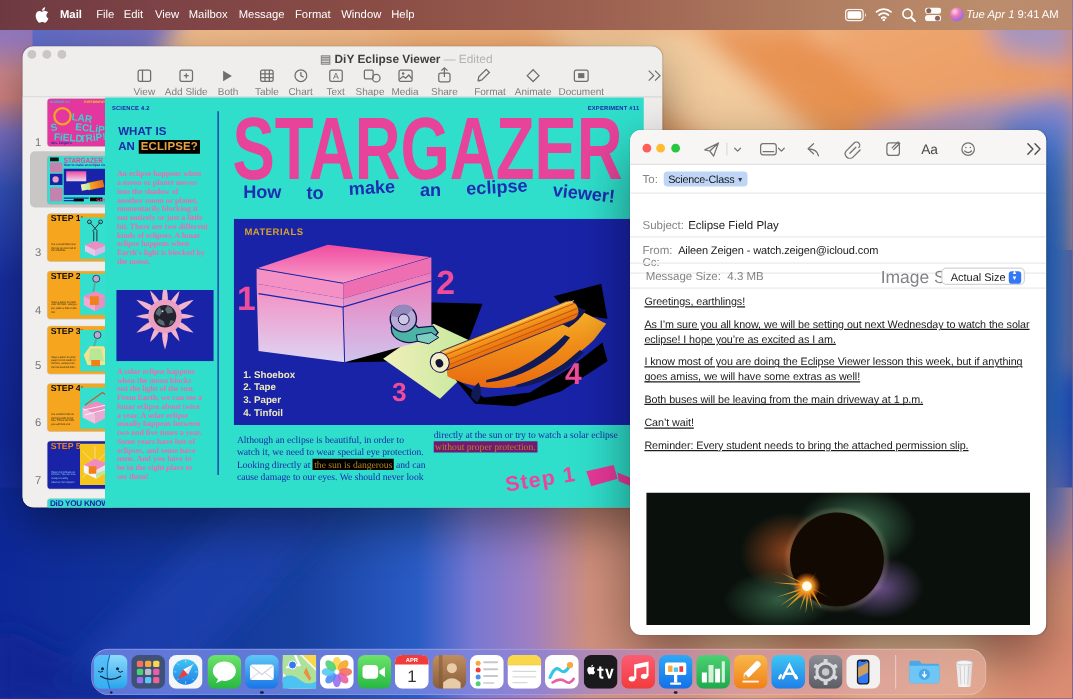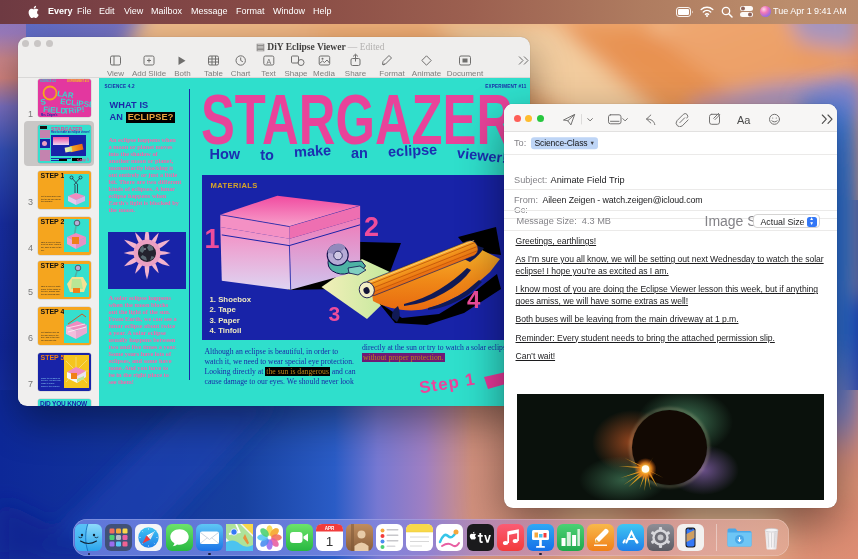--- a/index.html
+++ b/index.html
@@ -14,30 +14,30 @@
 #menubar .mi { position:absolute; top:6px; white-space:nowrap; letter-spacing:0px; }
 
 
 #kwin { position:absolute; left:18px; top:36.5px; width:512px; height:369.5px; border-radius:9px;
   background:#efeeed; box-shadow:0 15px 40px rgba(0,0,0,.42), 0 0 1px rgba(0,0,0,.3); overflow:hidden; }
 #mwin { position:absolute; left:503.5px; top:103.5px; width:333px; height:404px; border-radius:9px;
   background:#fff; box-shadow:0 18px 45px rgba(0,0,0,.45), 0 0 1px rgba(0,0,0,.35); overflow:hidden; }
 
 
 .tl { position:absolute; width:7px; height:7px; border-radius:50%; }
-#ktitle { position:absolute; left:238px; top:4px; font-size:9.5px; color:#403f3e; font-weight:bold; white-space:nowrap;font-family:Liberation Serif, serif; }
+#ktitle { position:absolute; left:238px; top:4px; font-size:9.5px; color:#403f3e; font-weight:bold; white-space:nowrap; }
 .klabel { position:absolute; top:32px; font-size:8px; color:#7e7d7c; transform:translateX(-50%); white-space:nowrap; }
 
 
 #ksidebar { position:absolute; left:0; top:41.5px; width:81.5px; height:326.5px; background:#f0efee; border-right:1px solid #dddcdb; }
 .thumb { position:absolute; left:20px; width:53px; height:38px; border-radius:2.5px; overflow:hidden; box-shadow:0 0 0 0.5px rgba(0,0,0,.15); }
 .tnum { position:absolute; left:4px; font-size:9px; color:#777; width:11px; text-align:right; display:block; }
 
 
-#kcanvas { position:absolute; left:81px; top:41.5px; width:430.5px; height:361px; background:#2fdfcc; overflow:hidden; }
+#kcanvas { position:absolute; left:66px; top:41.5px; width:430.5px; height:361px; background:#2fdfcc; overflow:hidden; }
 
 
 #mtoolbar { position:absolute; left:0; top:0; width:333px; height:28.8px; background:#f7f6f5; border-bottom:1px solid #e2e1e0; }
 .mrow { position:absolute; left:0; width:333px; border-bottom:1px solid #ebeae9; font-size:9.2px; }
 .mrow > span { position:absolute; top:50%; transform:translateY(-50%); white-space:nowrap; }
 .mlabel { color:#848388; }
 .mdark { color:#1b1b1d; }
 #mbody { position:absolute; left:12px; top:131.5px; width:316px; font-size:8.6px; color:#1c1c1e; line-height:12.1px; letter-spacing:-0.05px; }
 #mbody p { margin-bottom:6px;text-decoration:underline; }
 
@@ -475,40 +475,40 @@
 
     <div class="mrow" style="top:28.8px; height:22.6px;">
       <span class="mlabel" style="left:10.5px;">To:</span>
       <span style="left:27px; background:#bed5f6; border-radius:3px; padding:0.5px 3px 1px 4px; color:#141415; font-size:8.6px; letter-spacing:-0.15px;">Science-Class<span style="font-size:5.5px; position:relative; top:-1px; margin-left:2px; color:#3c3c40;">▼</span></span>
     </div>
     <div class="mrow" style="top:51.4px; height:16px;margin-top:48px;">
       <span class="mlabel" style="left:10.5px;">Cc:</span>
     </div>
     <div class="mrow" style="top:67.4px; height:19.1px;">
       <span class="mlabel" style="left:10.5px;">Subject:</span>
-      <span class="mdark" style="left:47px;">Animate Field Trip</span>
+      <span class="mdark" style="left:47px;">Eclipse Field Play</span>
     </div>
     <div class="mrow" style="top:86.5px; height:21.2px;">
       <span class="mlabel" style="left:10.5px;">From:</span>
       <span class="mdark" style="left:39px; font-size:8.8px; letter-spacing:-0.1px;">Aileen Zeigen - watch.zeigen@icloud.com</span>
     </div>
     <div class="mrow" style="top:107.7px; height:19.8px;">
       <span class="mlabel" style="left:13px;">Message Size:&nbsp; 4.3 MB</span>
       <span class="mlabel" style="left:201px; font-size:14px;">Image Size:</span>
       <span style="left:249px; width:67px; height:14px; background:#fff; border:0.5px solid #d5d4d3; border-radius:4px; font-size:8.8px; color:#1b1b1d; padding:2px 0 0 7px;">Actual Size
         <span style="position:absolute; right:2px; top:2px; width:10px; height:10px; background:#3478f6; border-radius:2.5px; color:#fff; font-size:4.8px; text-align:center; line-height:4.5px; padding-top:0.8px;">▲<br>▼</span>
       </span>
     </div>
     <div id="mbody">
       <p>Greetings, earthlings!</p>
       <p>As I’m sure you all know, we will be setting out next Wednesday to watch the solar<br>eclipse! I hope you’re as excited as I am.</p>
       <p>I know most of you are doing the Eclipse Viewer lesson this week, but if anything<br>goes amiss, we will have some extras as well!</p>
       <p>Both buses will be leaving from the main driveway at 1 p.m.</p>
+      <p>Can’t wait!</p>
       <p>Reminder: Every student needs to bring the attached permission slip.</p>
-      <p>Can’t wait!</p>
     </div>
 
     <svg class="abs" style="left:13.5px; top:290.5px;" width="307" height="106" viewBox="0 0 307 106">
       <defs>
         <radialGradient id="pGlowG" cx="0.5" cy="0.5" r="0.5">
           <stop offset="0" stop-color="#4e8f68"></stop>
             <stop offset="1" stop-color="#4e8f68" stop-opacity="0"></stop>
         </radialGradient>
         <radialGradient id="pGlowP" cx="0.5" cy="0.5" r="0.5">
           <stop offset="0" stop-color="#7a5a9e"></stop>
@@ -882,21 +882,21 @@
     </svg>
     <div class="ddot" style="left:87.5px;"></div>
     <div class="ddot" style="left:208px;"></div>
     <div class="ddot" style="left:539px;"></div>
   </div>
 
   <div id="menubar">
     <svg class="abs" style="left:28px; top:5px;" width="12" height="14" viewBox="0 0 12 14">
         <path fill="#fff" d="M9.1 7.4c0-1.6 1.3-2.4 1.4-2.4C9.7 3.8 8.5 3.7 8.1 3.7c-1 -0.1-1.9 0.6-2.4 0.6-0.5 0-1.3-0.6-2.1-0.6-1 0-2 0.6-2.5 1.6-1.1 1.9-0.3 4.7 0.8 6.2 0.5 0.8 1.1 1.6 1.9 1.6 0.8 0 1.1-0.5 2-0.5 0.9 0 1.2 0.5 2.1 0.5 0.9 0 1.4-0.8 1.9-1.5 0.6-0.9 0.9-1.7 0.9-1.8 0 0-1.6-0.6-1.6-2.4zM7.5 2.7c0.4-0.5 0.7-1.2 0.6-1.9-0.6 0-1.3 0.4-1.8 0.9-0.4 0.5-0.7 1.2-0.6 1.9 0.7 0.1 1.4-0.4 1.8-0.9z"></path>
       </svg>
-    <span class="mi" style="left:48px; font-weight:bold;">Every</span>
+    <span class="mi" style="left:48px; font-weight:bold;">Mail</span>
     <span class="mi" style="left:77px;">File</span>
     <span class="mi" style="left:99px;">Edit</span>
     <span class="mi" style="left:124px;">View</span>
     <span class="mi" style="left:151px;">Mailbox</span>
     <span class="mi" style="left:191px;">Message</span>
     <span class="mi" style="left:236px;">Format</span>
     <span class="mi" style="left:273px;">Window</span>
     <span class="mi" style="left:313px;">Help</span>
     <svg class="abs" style="left:676px; top:6.5px;" width="18" height="11" viewBox="0 0 18 11">
       <rect x="0.5" y="0.5" width="14" height="9" rx="2.5" fill="none" stroke="#fff" stroke-opacity="0.9"></rect>
@@ -927,16 +927,16 @@
       <defs>
           <radialGradient id="siri" cx="0.35" cy="0.3" r="0.95">
             <stop offset="0" stop-color="#ffd7e8"></stop>
             <stop offset="0.35" stop-color="#f078b8"></stop>
             <stop offset="0.7" stop-color="#a06ae0"></stop>
             <stop offset="1" stop-color="#4aa0e8"></stop>
           </radialGradient>
         </defs>
       <circle cx="6.5" cy="6.5" r="5.5" fill="url(#siri)"></circle>
     </svg>
-    <span class="mi" style="left:773px;">Tue Apr 1</span>
+    <span class="mi" style="left:773px;font-style:italic;">Tue Apr 1</span>
     <span class="mi" style="left:814px;">9:41 AM</span>
   </div>
 </div>
 
 </body></html>

